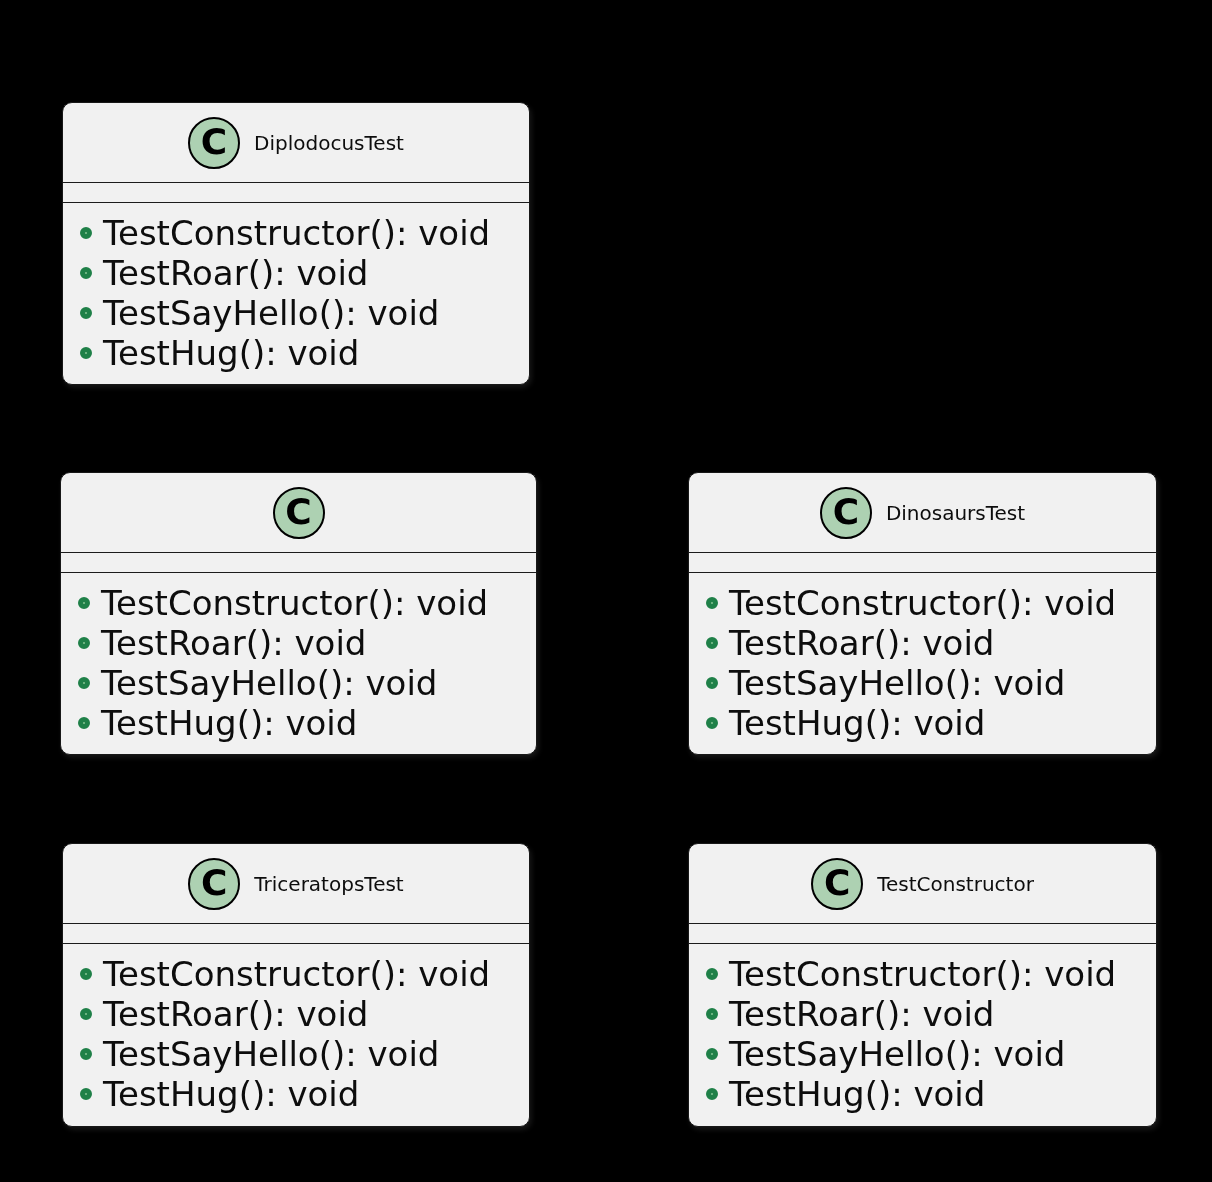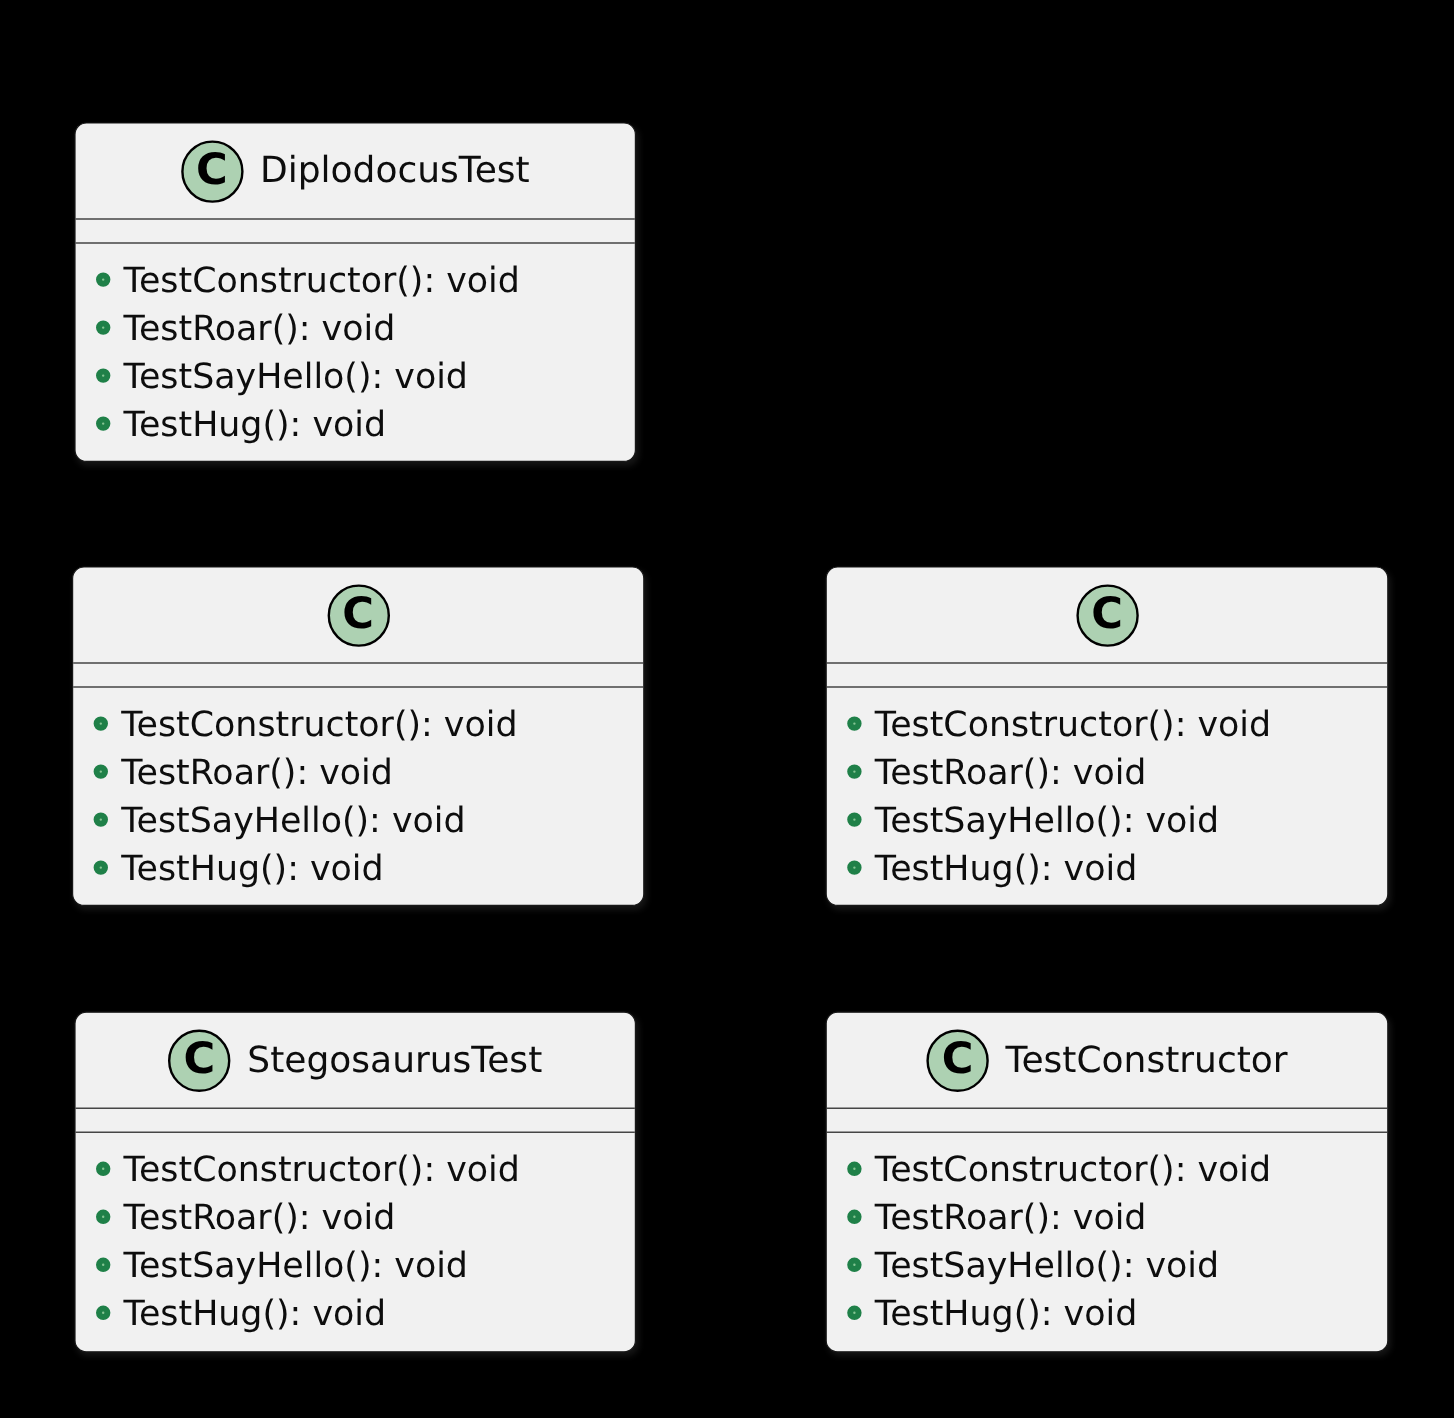--- a/index.html
+++ b/index.html
@@ -38,21 +38,21 @@
     align-items: center;
     justify-content: center;
     font-weight: bold;
     font-size: 36px;
     line-height: 1;
     color: #000000;
     flex-shrink: 0;
     padding-bottom: 2px;
   }
   .title-label {
-    font-size: 30px;
+    font-size: 20px;
     color: #0d0d0d;
     white-space: nowrap;
   }
   .uml-fields {
     height: 20px;
     border-bottom: 1.5px solid #1c1c1c;
   }
   .uml-methods {
     padding: 10px 0;
   }
@@ -64,21 +64,21 @@
     gap: 11px;
   }
   .method-bullet {
     width: 12px; height: 12px;
     border-radius: 50%;
     background: #85C493;
     border: 5px solid #1F8048;
     flex-shrink: 0;
   }
   .method-label {
-    font-size: 29px;
+    font-size: 34px;
     color: #0d0d0d;
     white-space: nowrap;
   }
   
   .box-diplodocus     { left: 62px;  top: 102px; width: 468px; height: 283px; }
   .box-tyrannosaurus  { left: 60px;  top: 472px; width: 477px; height: 283px; }
   .box-dinosaurs      { left: 688px; top: 472px; width: 469px; height: 283px; }
   .box-triceratops    { left: 62px;  top: 843px; width: 468px; height: 284px; }
   .box-stegosaurus    { left: 688px; top: 843px; width: 469px; height: 284px; }
 </style>
@@ -134,20 +134,21 @@
       <div class="method-row">
         <span class="method-bullet"></span>
         <span class="method-label">TestHug(): void</span>
       </div>
     </div>
   </div>
 
   <div class="uml-box box-dinosaurs">
     <div class="uml-title">
       <span class="c-circle">C</span>
+      <span class="title-label">DinosaursTest</span>
     </div>
     <div class="uml-fields"></div>
     <div class="uml-methods">
       <div class="method-row">
         <span class="method-bullet"></span>
         <span class="method-label">TestConstructor(): void</span>
       </div>
       <div class="method-row">
         <span class="method-bullet"></span>
         <span class="method-label">TestRoar(): void</span>
@@ -159,21 +160,21 @@
       <div class="method-row">
         <span class="method-bullet"></span>
         <span class="method-label">TestHug(): void</span>
       </div>
     </div>
   </div>
 
   <div class="uml-box box-triceratops">
     <div class="uml-title">
       <span class="c-circle">C</span>
-      <span class="title-label">StegosaurusTest</span>
+      <span class="title-label">TriceratopsTest</span>
     </div>
     <div class="uml-fields"></div>
     <div class="uml-methods">
       <div class="method-row">
         <span class="method-bullet"></span>
         <span class="method-label">TestConstructor(): void</span>
       </div>
       <div class="method-row">
         <span class="method-bullet"></span>
         <span class="method-label">TestRoar(): void</span>

